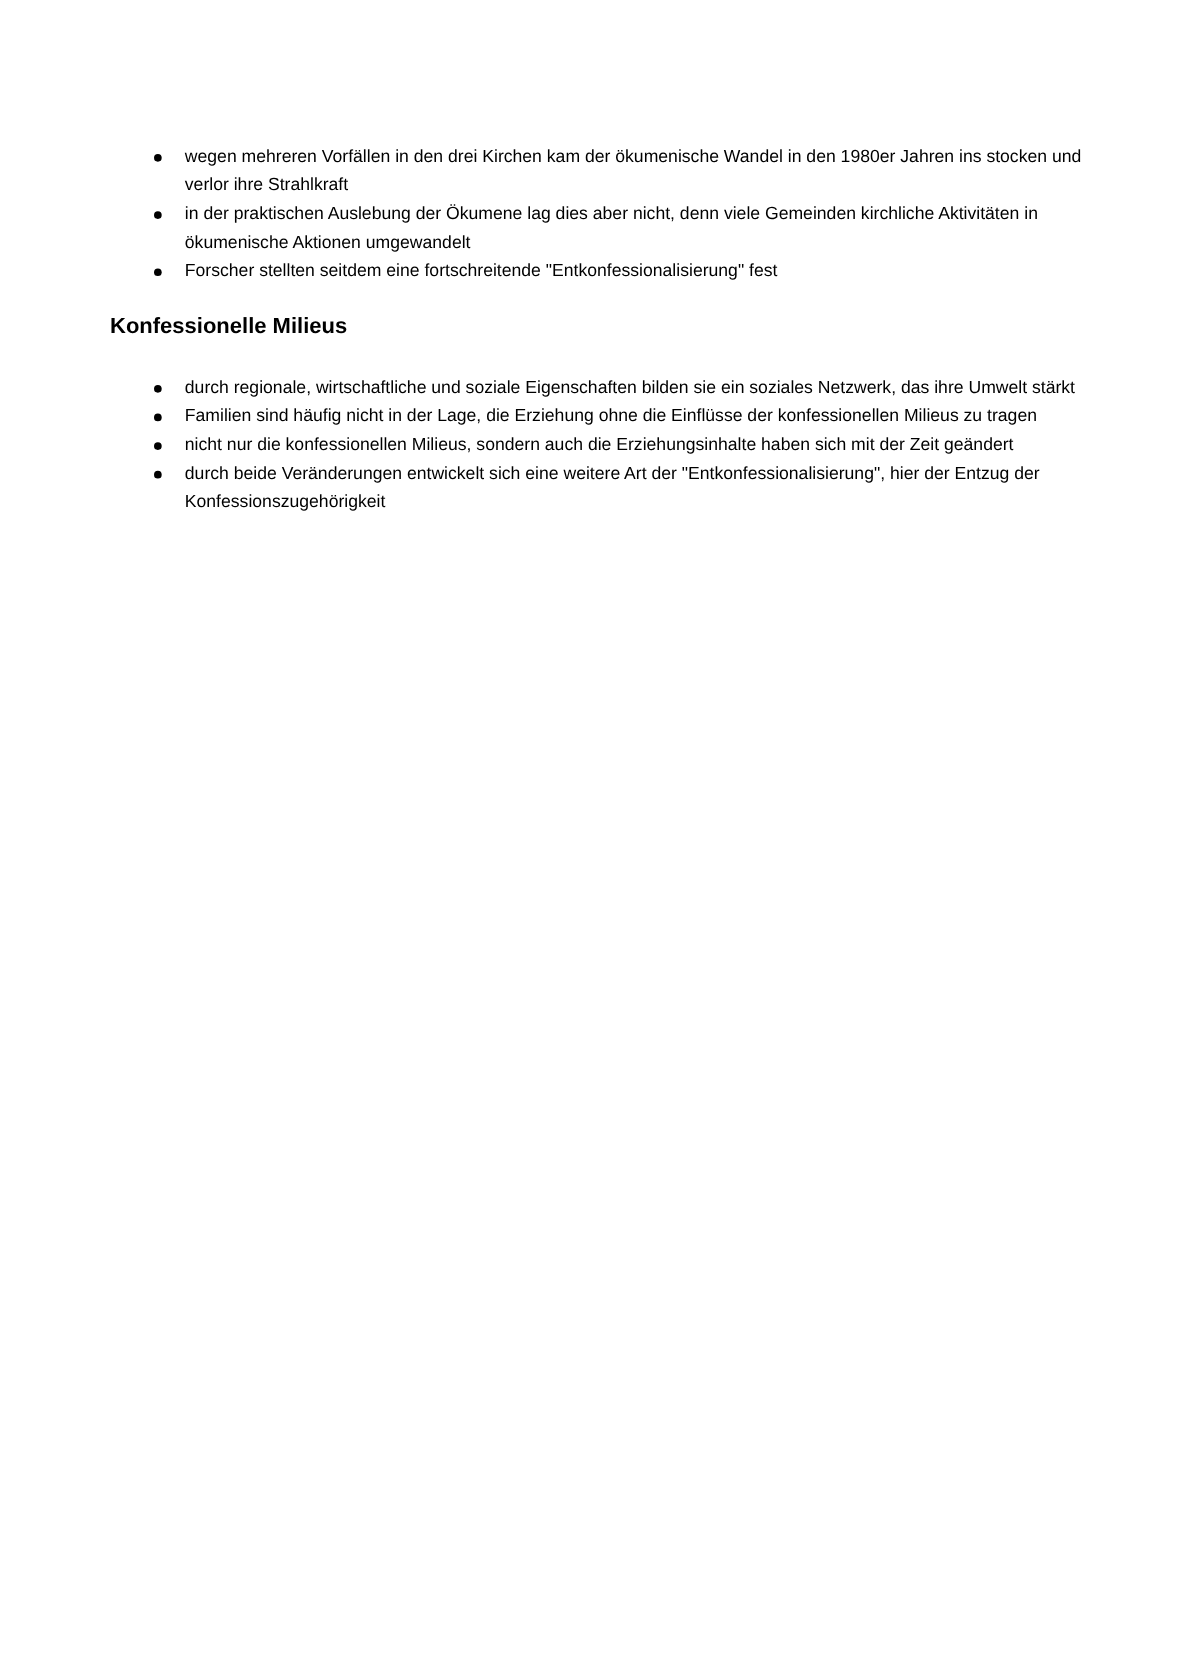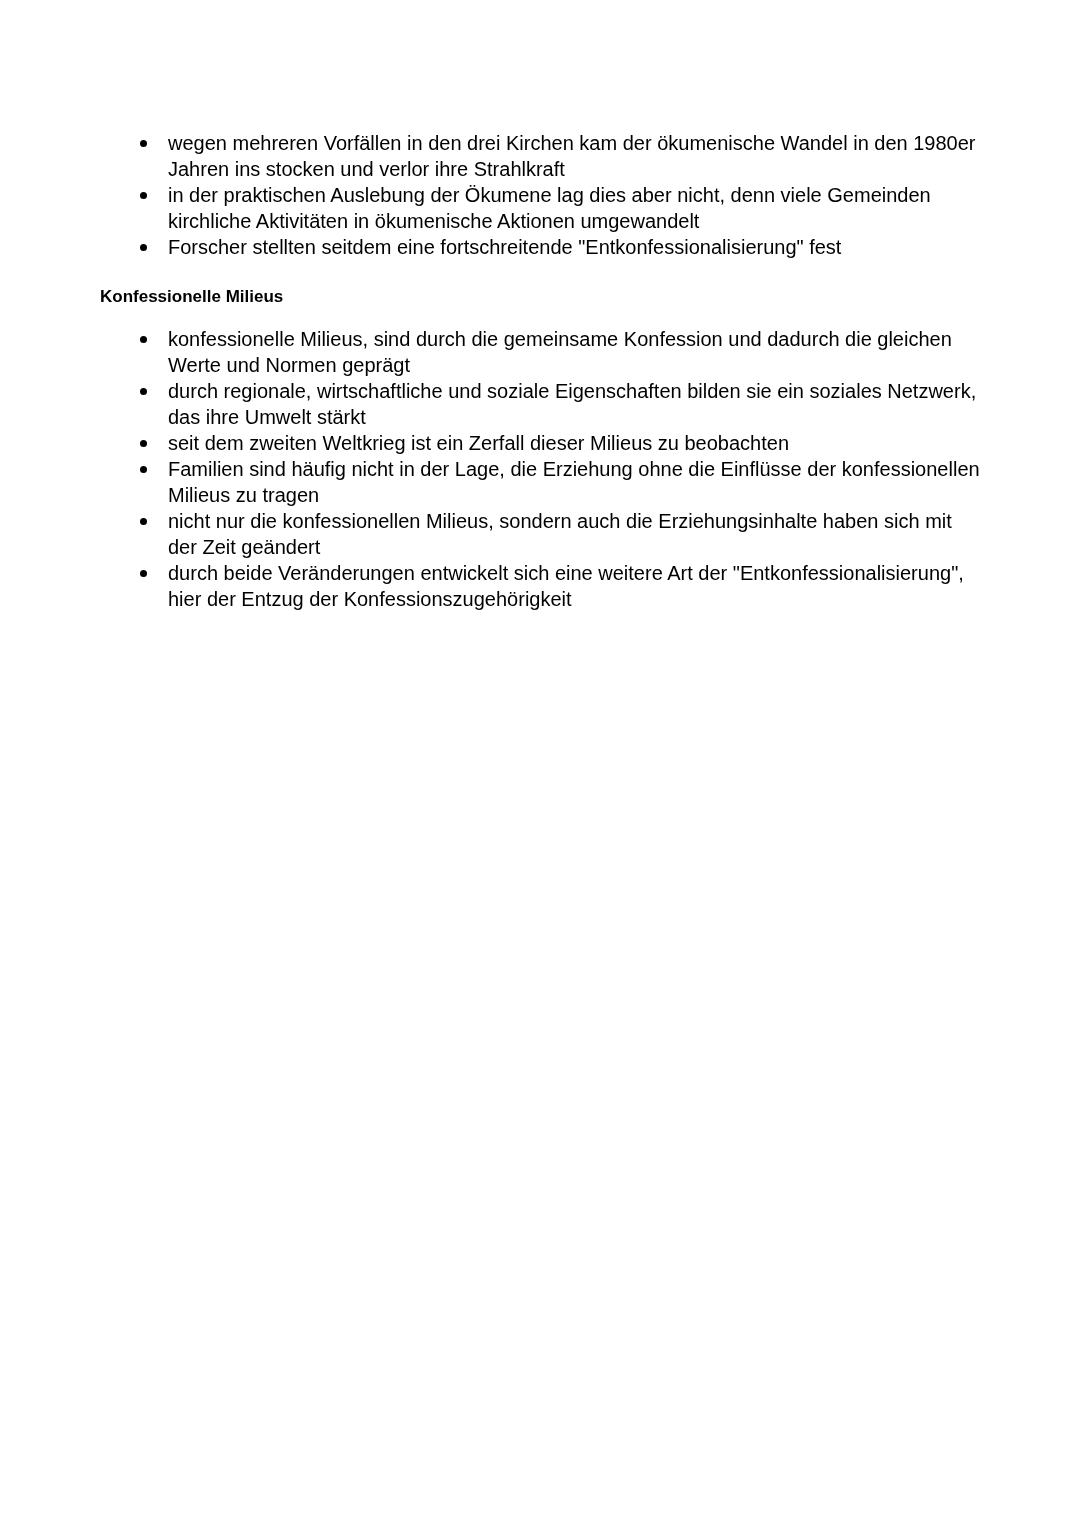--- a/index.html
+++ b/index.html
@@ -12,21 +12,21 @@
   .page {
     position: relative;
     width: 1080px;
     height: 1527px;
     background: #ffffff;
     overflow: hidden;
     box-sizing: border-box;
     padding: 130px 95px 60px 100px;
   }
   .doc-text {
-    font-size: 20px;
+    font-size: 16px;
     line-height: 26px;
     color: #000000;
   }
   ul.bullet-list {
     list-style: none;
     margin: 0;
     padding: 0;
   }
   ul.bullet-list li {
     position: relative;
@@ -38,42 +38,40 @@
     content: "";
     position: absolute;
     left: 40px;
     top: 10px;
     width: 7px;
     height: 7px;
     border-radius: 50%;
     background: #000000;
   }
   h2.section-heading {
-    font-size: 17px;
+    font-size: 20px;
     line-height: 26px;
     font-weight: bold;
-    margin: 24px 0 16px 0;
+    margin: 24px 0 30px 0;
     color: #000000;
   }
 </style>
 </head>
 <body>
 
 <div class="page">
 
   <ul class="bullet-list doc-text">
       <li>wegen mehreren Vorfällen in den drei Kirchen kam der ökumenische Wandel in den 1980er Jahren ins stocken und verlor ihre Strahlkraft</li>
       <li>in der praktischen Auslebung der Ökumene lag dies aber nicht, denn viele Gemeinden kirchliche Aktivitäten in ökumenische Aktionen umgewandelt</li>
       <li>Forscher stellten seitdem eine fortschreitende "Entkonfessionalisierung" fest</li>
     </ul>
 
   <h2 class="section-heading">Konfessionelle Milieus</h2>
 
   <ul class="bullet-list doc-text">
-      <li>konfessionelle Milieus, sind durch die gemeinsame Konfession und dadurch die gleichen Werte und Normen geprägt</li>
       <li>durch regionale, wirtschaftliche und soziale Eigenschaften bilden sie ein soziales Netzwerk, das ihre Umwelt stärkt</li>
-      <li>seit dem zweiten Weltkrieg ist ein Zerfall dieser Milieus zu beobachten</li>
       <li>Familien sind häufig nicht in der Lage, die Erziehung ohne die Einflüsse der konfessionellen Milieus zu tragen</li>
       <li>nicht nur die konfessionellen Milieus, sondern auch die Erziehungsinhalte haben sich mit der Zeit geändert</li>
       <li>durch beide Veränderungen entwickelt sich eine weitere Art der "Entkonfessionalisierung", hier der Entzug der Konfessionszugehörigkeit</li>
     </ul>
 
 </div>
 
 </body></html>

